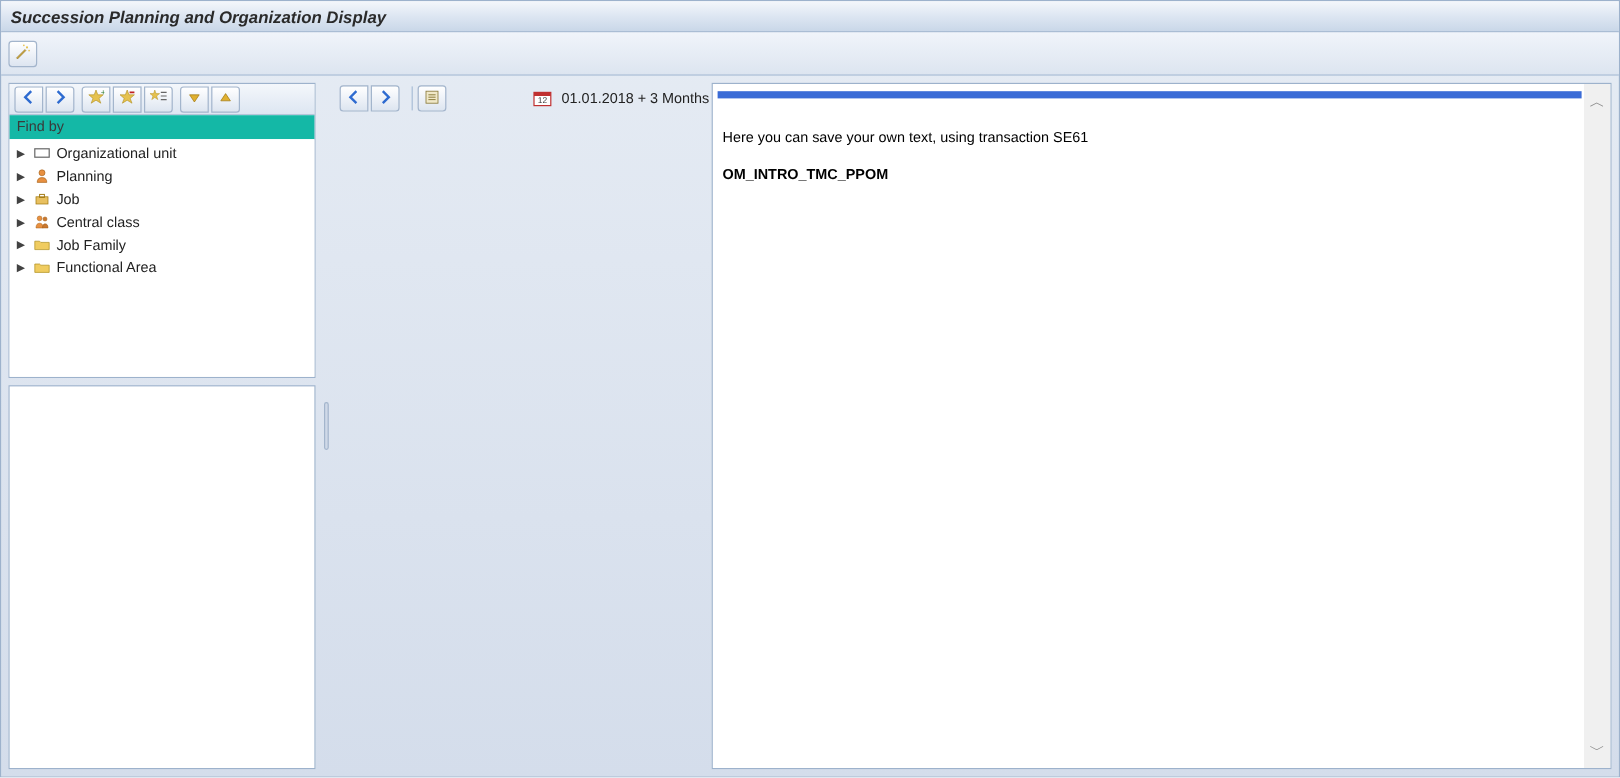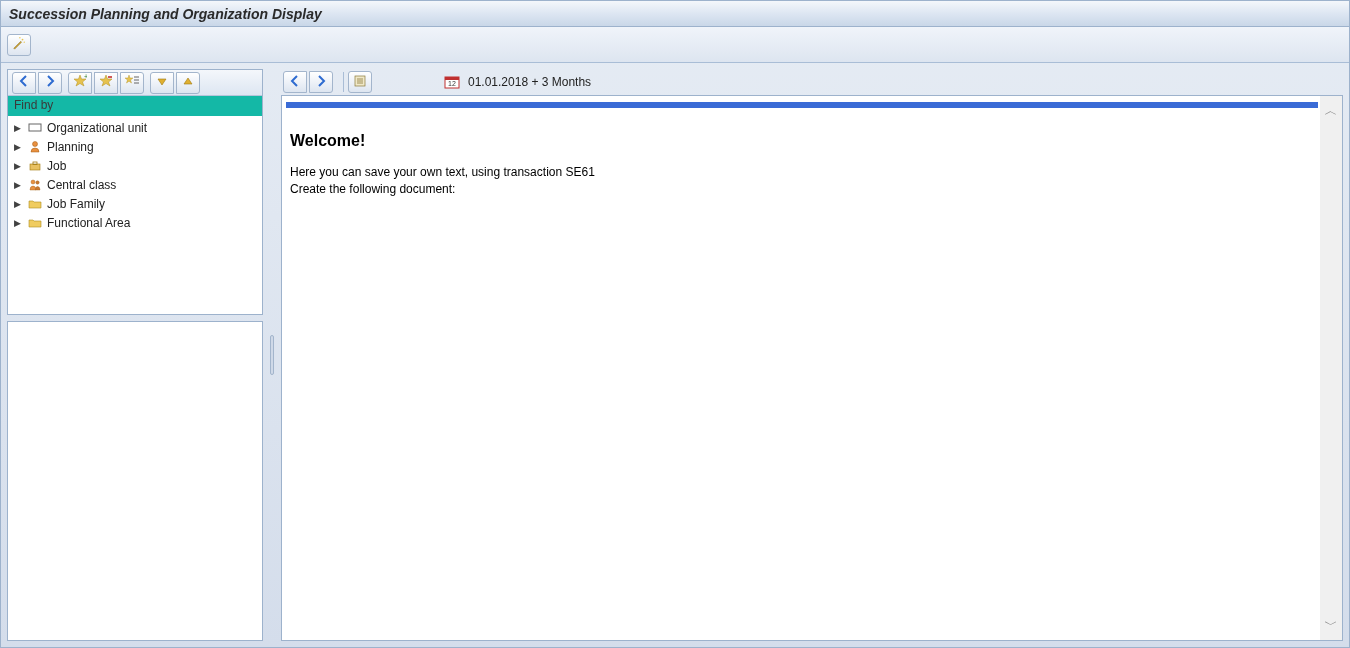--- a/index.html
+++ b/index.html
@@ -146,21 +146,21 @@
       display: inline-flex;
       align-items: center;
       justify-content: center;
       margin-right: 3px;
     }
     .tree-icon svg { width: 14px; height: 13px; }
     
     .right-pane {
       flex: 1;
       display: flex;
-      flex-direction: column;
+      flex-direction: row;
       min-height: 0;
     }
     
     .right-toolbar {
       height: 26px;
       display: flex;
       align-items: center;
       padding: 0 2px;
     }
     .date-widget {
@@ -403,23 +403,22 @@
                 <rect x="1" y="3" width="14" height="3" fill="#c03030"></rect>
                 <text x="8" y="12" font-size="7" text-anchor="middle" fill="#333">12</text>
               </svg>
           </span>
           <span>01.01.2018  + 3 Months</span>
         </span>
       </div>
       <div class="right-content">
         <div class="blue-bar"></div>
         <div class="doc-body">
-          <h2>Welcome!</h2>
           <p>Here you can save your own text, using transaction SE61</p>
-          <p>Create the following document:</p>
+          <p class="docname">OM_INTRO_TMC_PPOM</p>
         </div>
         <div class="vscroll">
           <span class="arrow">︿</span>
           <span class="arrow">﹀</span>
         </div>
       </div>
     </div>
 
   </div>
 </div>

